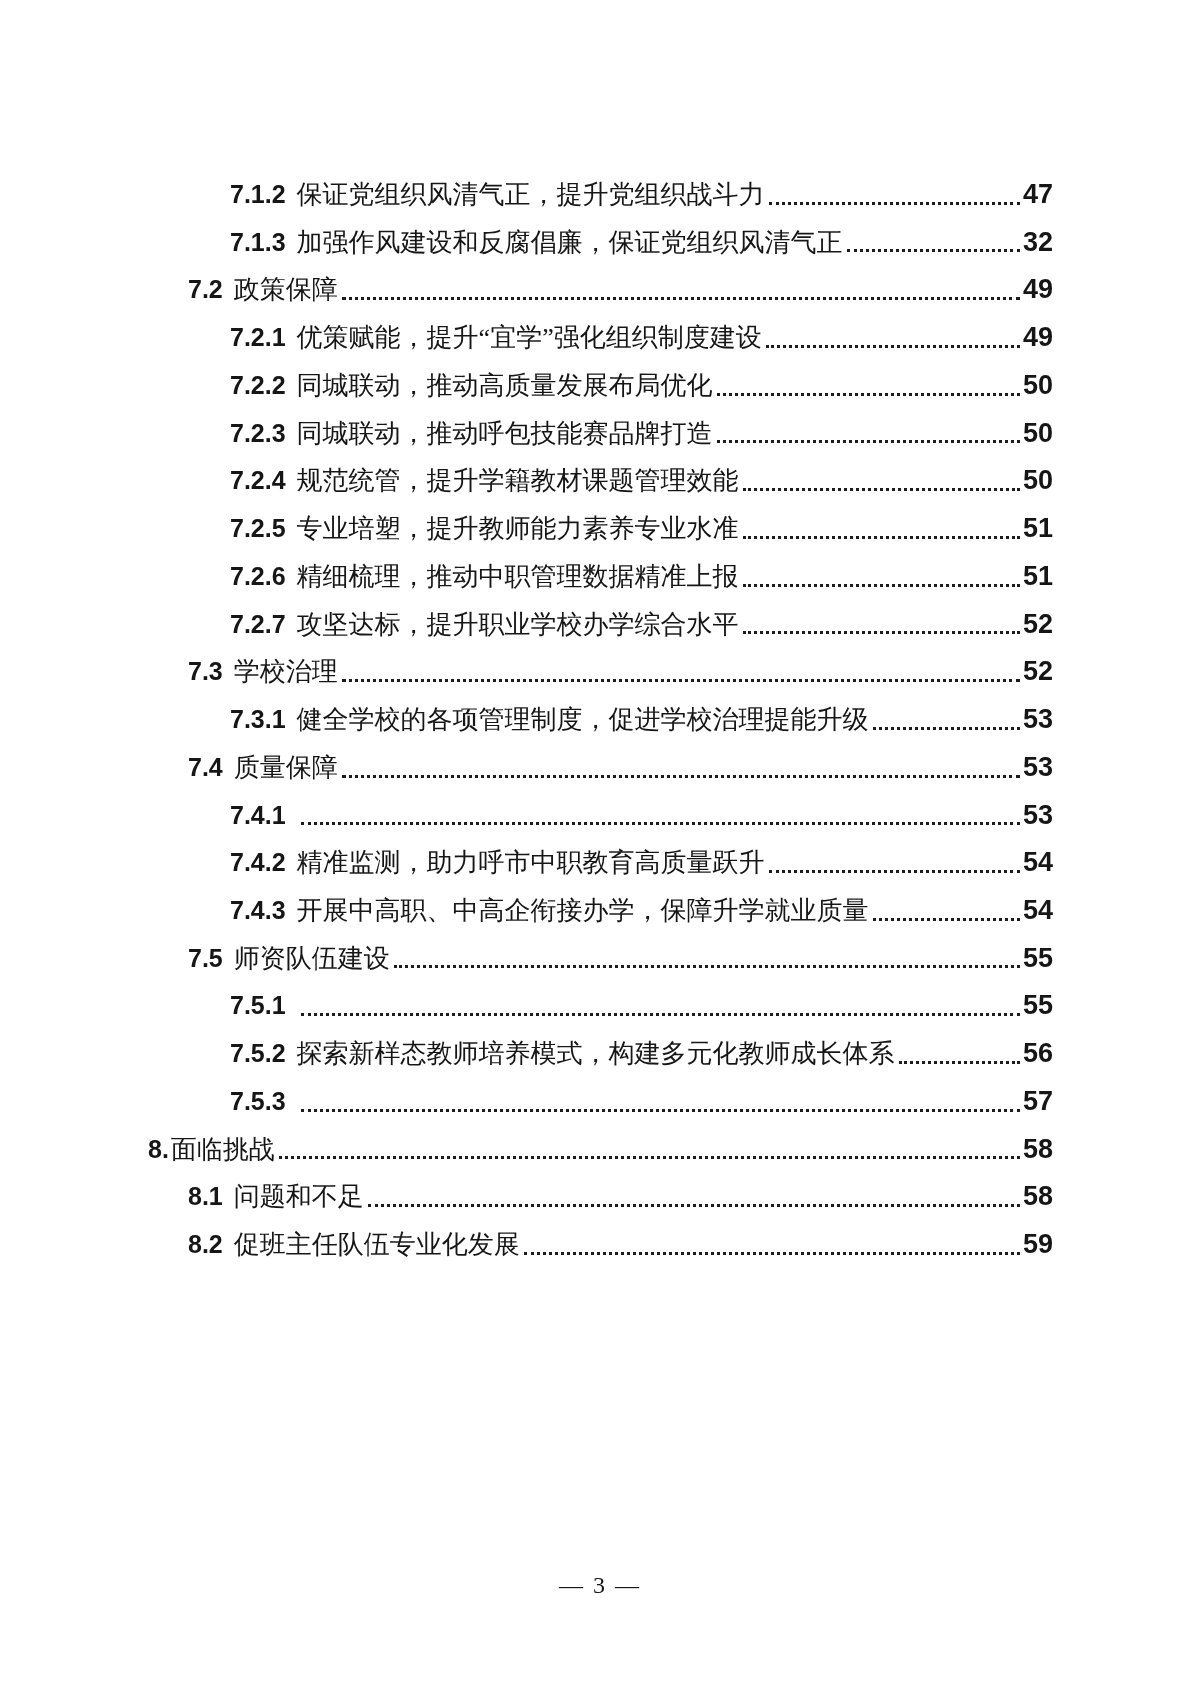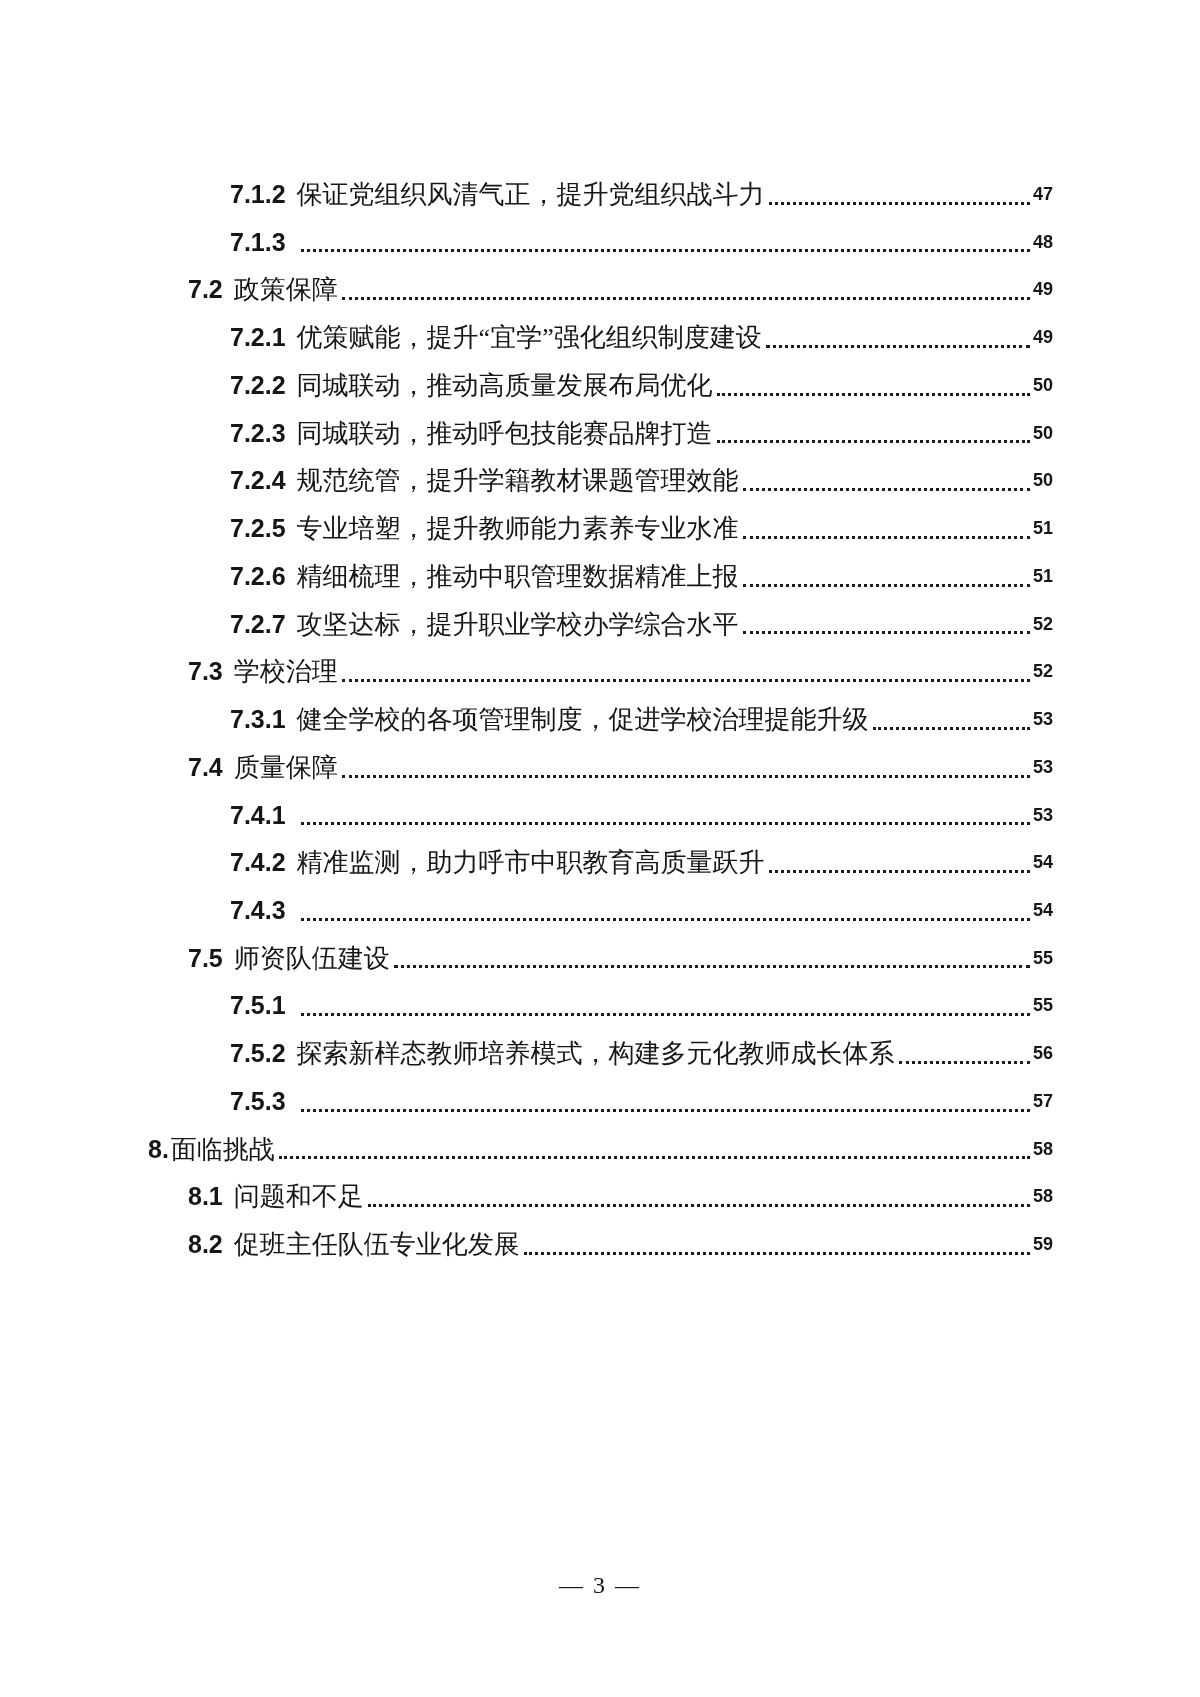--- a/index.html
+++ b/index.html
@@ -55,21 +55,21 @@
     position: absolute;
     left: 4px;
     right: 3px;
     bottom: 14px;
     border-bottom: 3.4px dotted #1c1c1c;
   }
   .toc-page {
     flex: 0 0 auto;
     font-family: "Liberation Sans", "DejaVu Sans", sans-serif;
     font-weight: 600;
-    font-size: 18px;
+    font-size: 27px;
   }
   .footer {
     position: absolute;
     top: 1572px;
     left: 0;
     width: 1200px;
     text-align: center;
     font-size: 24px;
     letter-spacing: 2px;
     color: #161616;
@@ -81,22 +81,23 @@
 <div class="page">
   <div class="toc" id="toc">
       <div class="toc-row lvl3">
     <span class="toc-num">7.1.2</span>
     <span class="toc-title">保证党组织风清气正，提升党组织战斗力</span>
     <span class="toc-leader"></span>
     <span class="toc-page">47</span>
   </div>
       <div class="toc-row lvl3">
     <span class="toc-num">7.1.3</span>
-    <span class="toc-leader"></span>
-    <span class="toc-page">48</span>
+    <span class="toc-title">加强作风建设和反腐倡廉，保证党组织风清气正</span>
+    <span class="toc-leader"></span>
+    <span class="toc-page">32</span>
   </div>
       <div class="toc-row lvl2">
     <span class="toc-num">7.2</span>
     <span class="toc-title">政策保障</span>
     <span class="toc-leader"></span>
     <span class="toc-page">49</span>
   </div>
       <div class="toc-row lvl3">
     <span class="toc-num">7.2.1</span>
     <span class="toc-title">优策赋能，提升“宜学”强化组织制度建设</span>
@@ -163,20 +164,21 @@
     <span class="toc-page">53</span>
   </div>
       <div class="toc-row lvl3">
     <span class="toc-num">7.4.2</span>
     <span class="toc-title">精准监测，助力呼市中职教育高质量跃升</span>
     <span class="toc-leader"></span>
     <span class="toc-page">54</span>
   </div>
       <div class="toc-row lvl3">
     <span class="toc-num">7.4.3</span>
+    <span class="toc-title">开展中高职、中高企衔接办学，保障升学就业质量</span>
     <span class="toc-leader"></span>
     <span class="toc-page">54</span>
   </div>
       <div class="toc-row lvl2">
     <span class="toc-num">7.5</span>
     <span class="toc-title">师资队伍建设</span>
     <span class="toc-leader"></span>
     <span class="toc-page">55</span>
   </div>
       <div class="toc-row lvl3">

